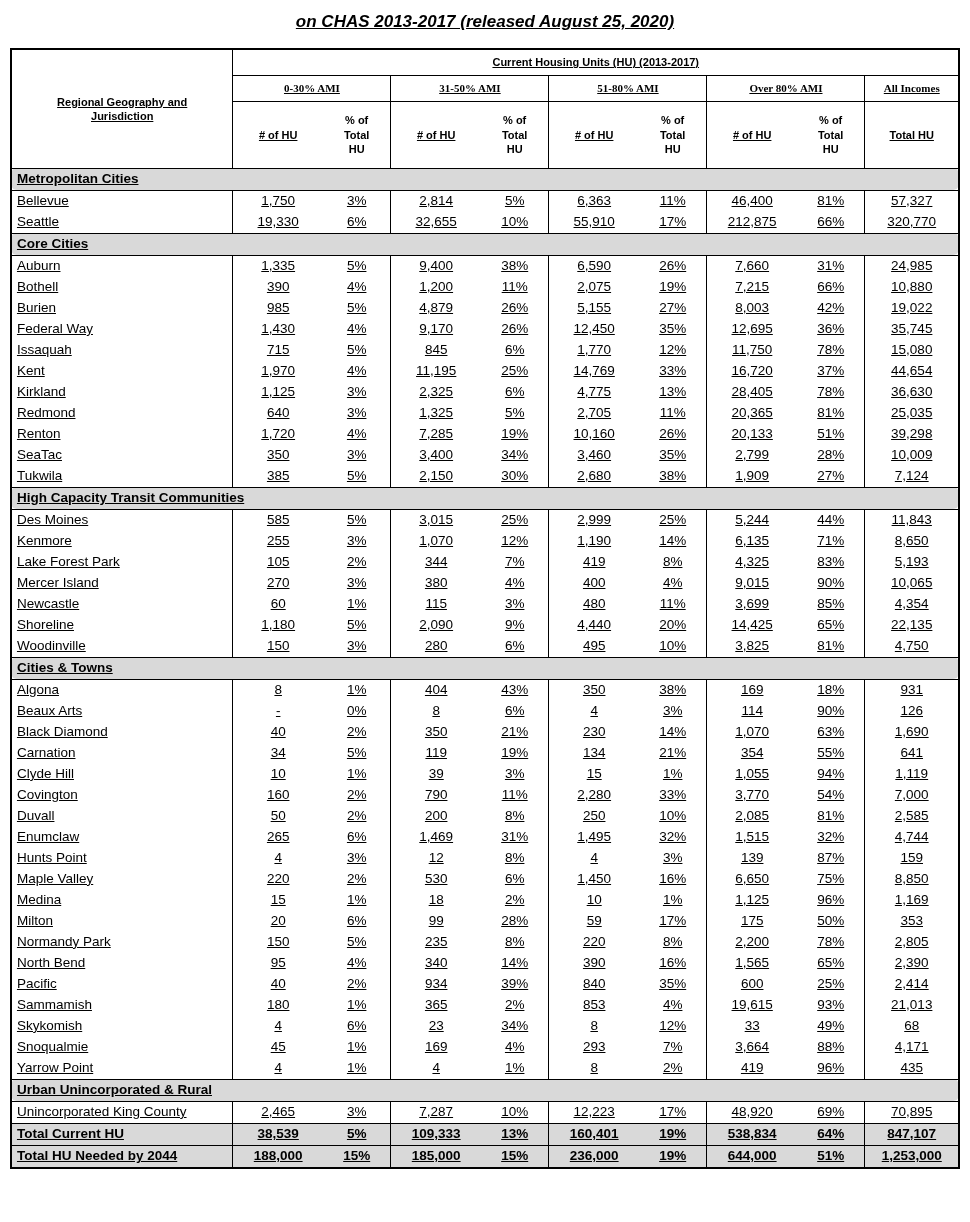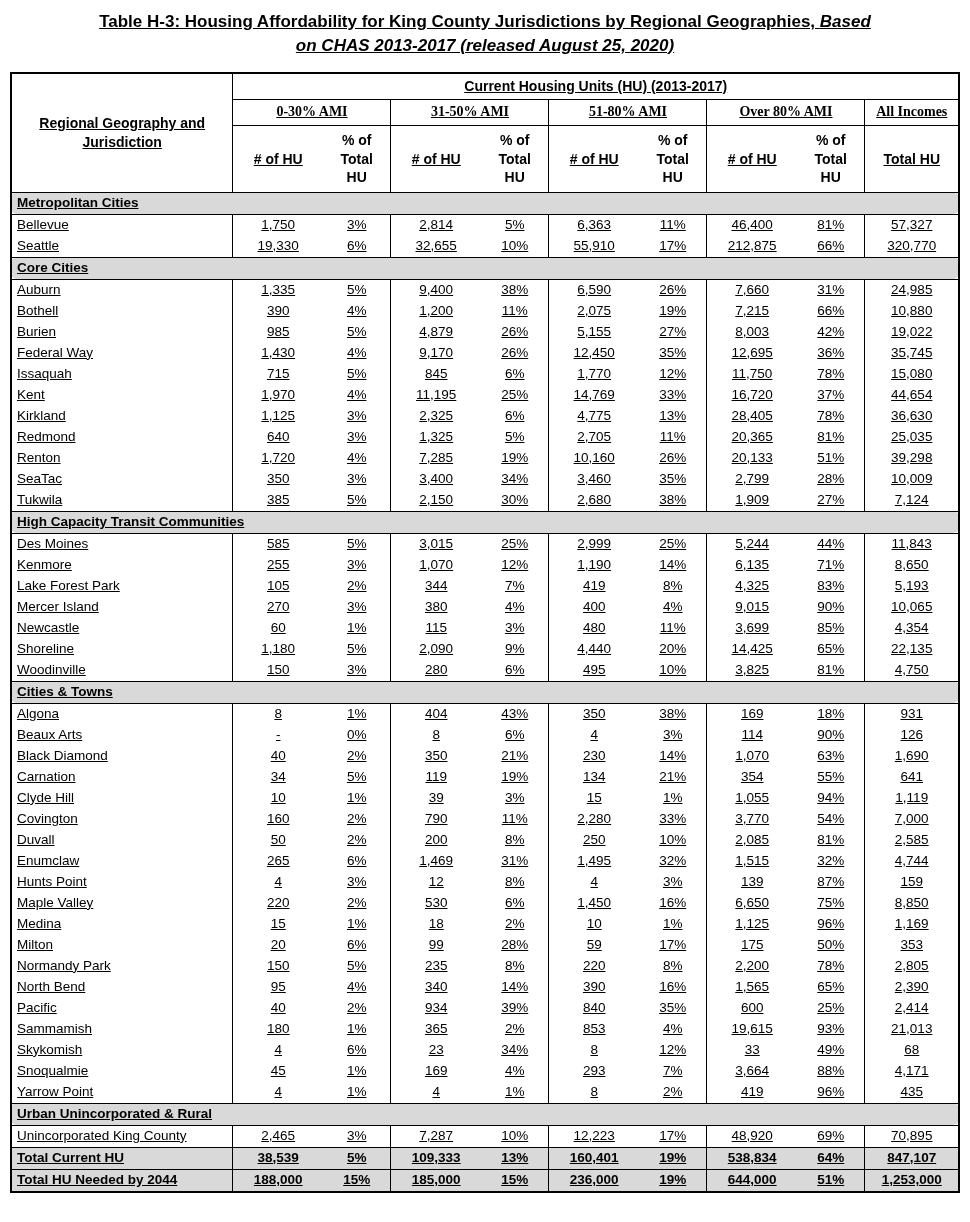--- a/index.html
+++ b/index.html
@@ -23,21 +23,21 @@
     table-layout:fixed;
     width:948px;
     margin:4px auto 0;
     border:2.5px solid #000;
   }
   th, td { padding:0; overflow:hidden; white-space:nowrap; }
 
   thead th {
     font-weight:bold;
     text-align:center;
-    font-size:14px;
+    font-size:11px;
   }
   thead .hu { text-decoration:underline; }
   .corner {
     border-right:1.5px solid #000;
     vertical-align:middle;
     white-space:normal;
     line-height:1.3;
     padding:0 16px;
   }
   .tophdr { height:25px; border-bottom:1.5px solid #000; }
@@ -79,21 +79,20 @@
   tr.total-row td {
     background:#d9d9d9;
     font-weight:bold;
     border-top:1.2px solid #000;
   }
 </style>
 </head>
 <body>
 
 <div class="title">
-  <div><span class="u">Table H-3: Housing Affordability for King County Jurisdictions by Regional Geographies, </span><em class="u">Based</em></div>
   <div><em class="u">on CHAS 2013-2017 (released August 25, 2020)</em></div>
 </div>
 
 <table>
   <colgroup>
     <col style="width:222px">
     <col style="width:90px">
       <col style="width:68px">
     <col style="width:90px">
       <col style="width:68px">

